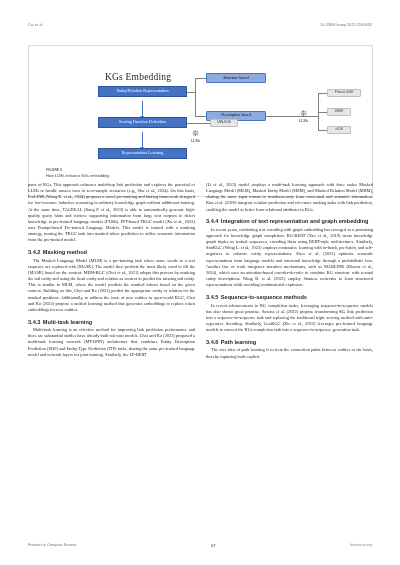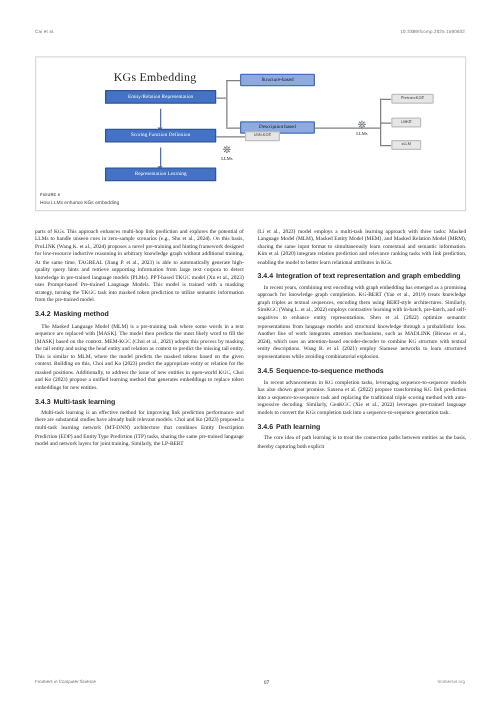--- a/index.html
+++ b/index.html
@@ -9,21 +9,21 @@
   
   .runhead{position:absolute;top:20px;left:28px;right:28px;height:10px;
            display:flex;justify-content:space-between;align-items:center;
            font-family:"Liberation Sans",sans-serif;font-size:3.6px;
            letter-spacing:.15px;color:#6d6e71;}
   .runhead .doi{color:#6d6e71;}
 
   
   .figure-block{position:absolute;left:28px;top:45px;width:345px;}
   .figure-frame{border:0.5px solid #d9dadb;background:#fff;
-                width:100%;box-sizing:border-box;padding:0;}
+                width:100%;box-sizing:border-box;padding:14px;}
   .diagram{position:relative;height:105px;width:100%;}
 
   .kg-title{position:absolute;left:62px;top:12px;font-family:"Liberation Serif",serif;
             font-size:9.5px;color:#231f20;letter-spacing:.2px;white-space:nowrap;}
 
   .bx{position:absolute;box-sizing:border-box;display:flex;align-items:center;
       justify-content:center;text-align:center;line-height:1.05;}
   .blue{background:#4472c4;border:0.6px solid #2f5597;color:#ffffff;
         font-family:"Liberation Serif",serif;font-size:4.1px;border-radius:.5px;
         letter-spacing:.05px;}

